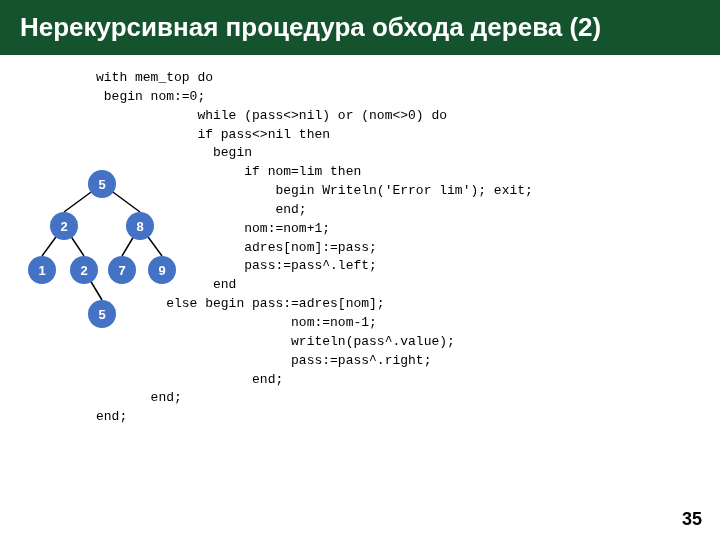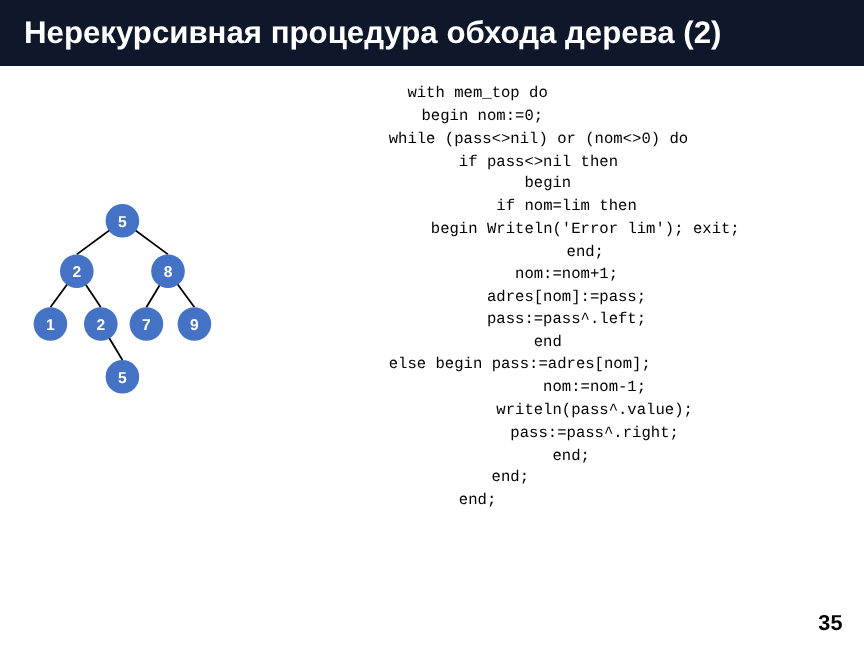--- a/index.html
+++ b/index.html
@@ -14,21 +14,21 @@
 
     .slide {
       width: 720px;
       height: 540px;
       background: #fff;
       position: relative;
       padding: 0;
     }
 
     .header {
-      background: #0f172a;
+      background: #14532d;
       padding: 12px 20px 12px 20px;
       display: flex;
       align-items: center;
     }
 
     .header-title {
       color: #fff;
       font-size: 26px;
       font-weight: bold;
       font-family: Arial, sans-serif;
@@ -125,21 +125,21 @@
       <div class="node" style="left:68px; top:0px;">5</div>
       <div class="node" style="left:30px; top:42px;">2</div>
       <div class="node" style="left:106px; top:42px;">8</div>
       <div class="node" style="left:8px; top:86px;">1</div>
       <div class="node" style="left:50px; top:86px;">2</div>
       <div class="node" style="left:88px; top:86px;">7</div>
       <div class="node" style="left:128px; top:86px;">9</div>
       <div class="node" style="left:68px; top:130px;">5</div>
     </div>
 
-    <div class="code-block" style="margin-left: 76px; margin-top: 4px; text-align: center;">with mem_top do
+    <div class="code-block" style="margin-left: 76px; margin-top: 4px;">with mem_top do
  begin nom:=0;
              while (pass&lt;&gt;nil) or (nom&lt;&gt;0) do
              if pass&lt;&gt;nil then
                begin
                    if nom=lim then
                        begin Writeln('Error lim'); exit;
                        end;
                    nom:=nom+1;
                    adres[nom]:=pass;
                    pass:=pass^.left;

